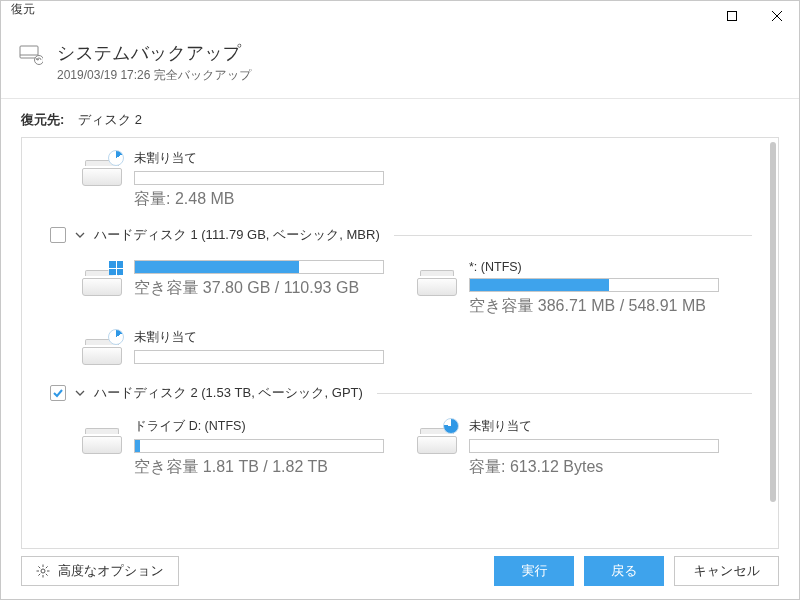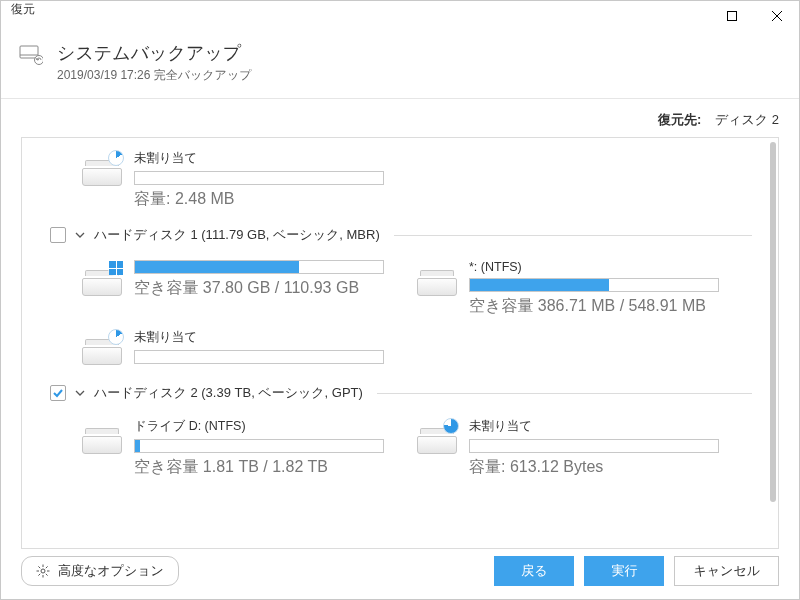--- a/index.html
+++ b/index.html
@@ -38,21 +38,20 @@
     border-bottom: 1px solid #e6e6e6;
   }
   .header-icon { width: 24px; margin-top: 2px; }
   .header-text .h1 { font-size: 18px; margin-bottom: 2px; }
   .header-text .h2 { font-size: 12px; color: #666; }
 
   
   .dest-row {
     padding: 12px 20px 8px 20px;
     font-size: 13px;
-    text-align: right;
   }
   .dest-row .label { font-weight: bold; }
   .dest-row .value { margin-left: 10px; }
 
   
   .main {
     margin: 0 20px 0 20px;
     border: 1px solid #dcdcdc;
     height: 412px;
     position: relative;
@@ -186,21 +185,21 @@
   .btn {
     height: 30px;
     padding: 0 18px;
     border: 1px solid #c8c8c8;
     background: #fff;
     font-size: 13px;
     display: inline-flex; align-items: center; justify-content: center;
     cursor: default;
     min-width: 80px;
   }
-  .btn.option { min-width: auto; padding: 0 14px; gap: 8px; border-radius: 11px; }
+  .btn.option { min-width: auto; padding: 0 14px; gap: 8px; }
   .btn.primary {
     background: #3ea3ec;
     border-color: #3ea3ec;
     color: #fff;
   }
   .footer .spacer { flex: 1; }
 </style>
 </head>
 <body>
 
@@ -324,21 +323,21 @@
       <div class="checkbox checked">
         <svg width="12" height="12">
             <path d="M2 6 L5 9 L10 3"></path>
           </svg>
       </div>
       <span class="chevron">
         <svg width="10" height="10">
             <path d="M1 3 L5 7 L9 3" fill="none" stroke="#555" stroke-width="1.3"></path>
           </svg>
       </span>
-      <span class="disk-label">ハードディスク 2 (3.39 TB, ベーシック, GPT)</span>
+      <span class="disk-label">ハードディスク 2 (1.53 TB, ベーシック, GPT)</span>
       <div class="hr-line"></div>
     </div>
 
     <div class="partition-grid">
       <div class="part">
         <div class="disk-icon">
           <div class="top"></div>
             <div class="body"></div>
         </div>
         <div class="part-body">
@@ -381,21 +380,21 @@
         <line x1="2.4" y1="2.4" x2="4.2" y2="4.2"></line>
           <line x1="9.8" y1="9.8" x2="11.6" y2="11.6"></line>
         <line x1="11.6" y1="2.4" x2="9.8" y2="4.2"></line>
           <line x1="4.2" y1="9.8" x2="2.4" y2="11.6"></line>
       </g>
     </svg>
     <span>高度なオプション</span>
   </div>
   <div class="spacer"></div>
   <div class="btn primary">
+    <span>実行</span>
+  </div>
+  <div class="btn primary">
     <span>戻る</span>
-  </div>
-  <div class="btn primary">
-    <span>実行</span>
   </div>
   <div class="btn">
     <span>キャンセル</span>
   </div>
 </div>
 
 </body></html>

